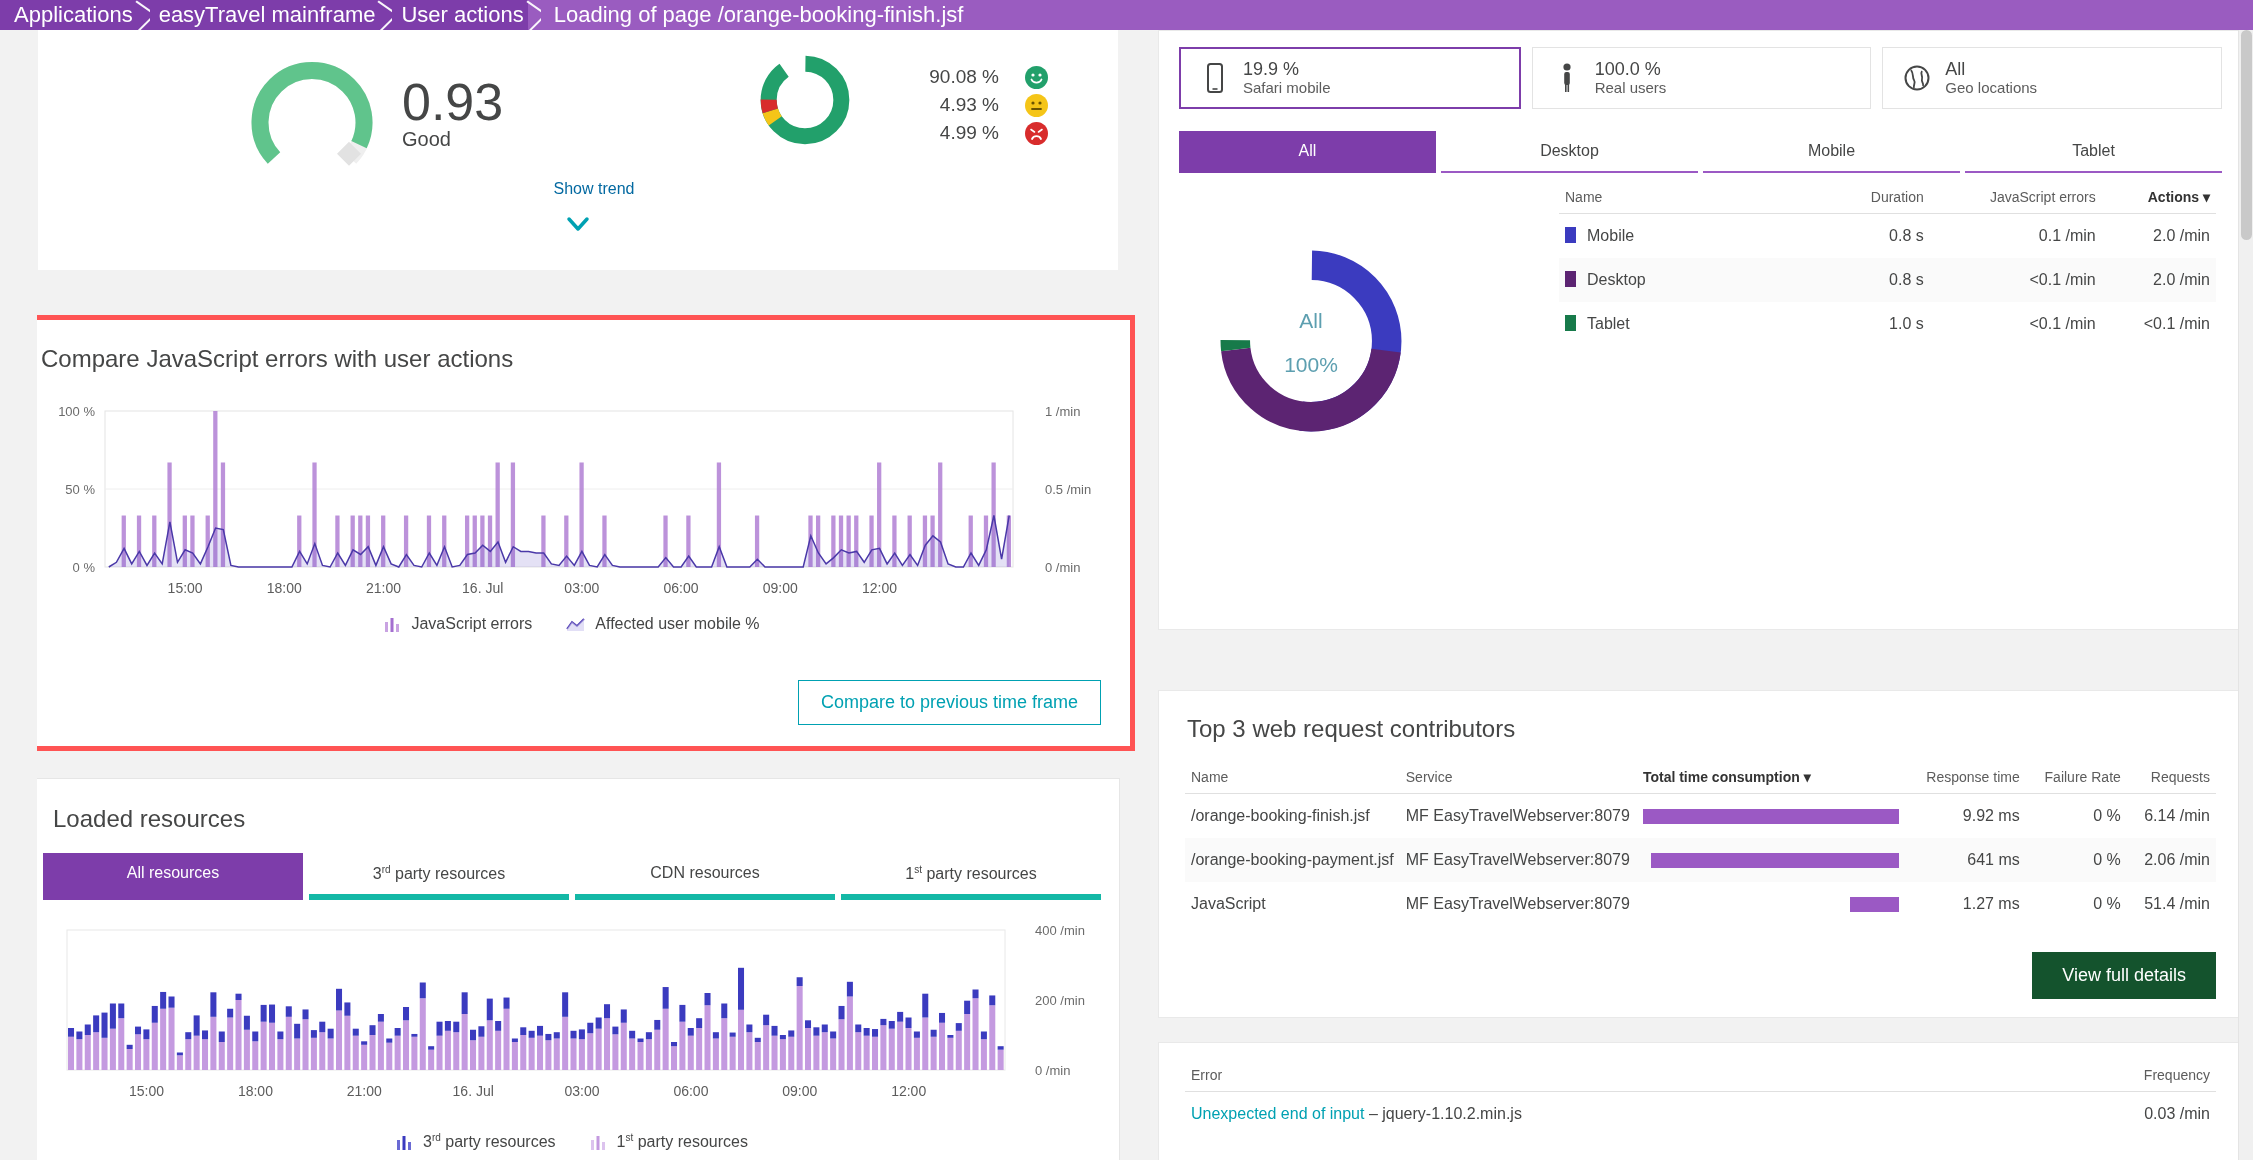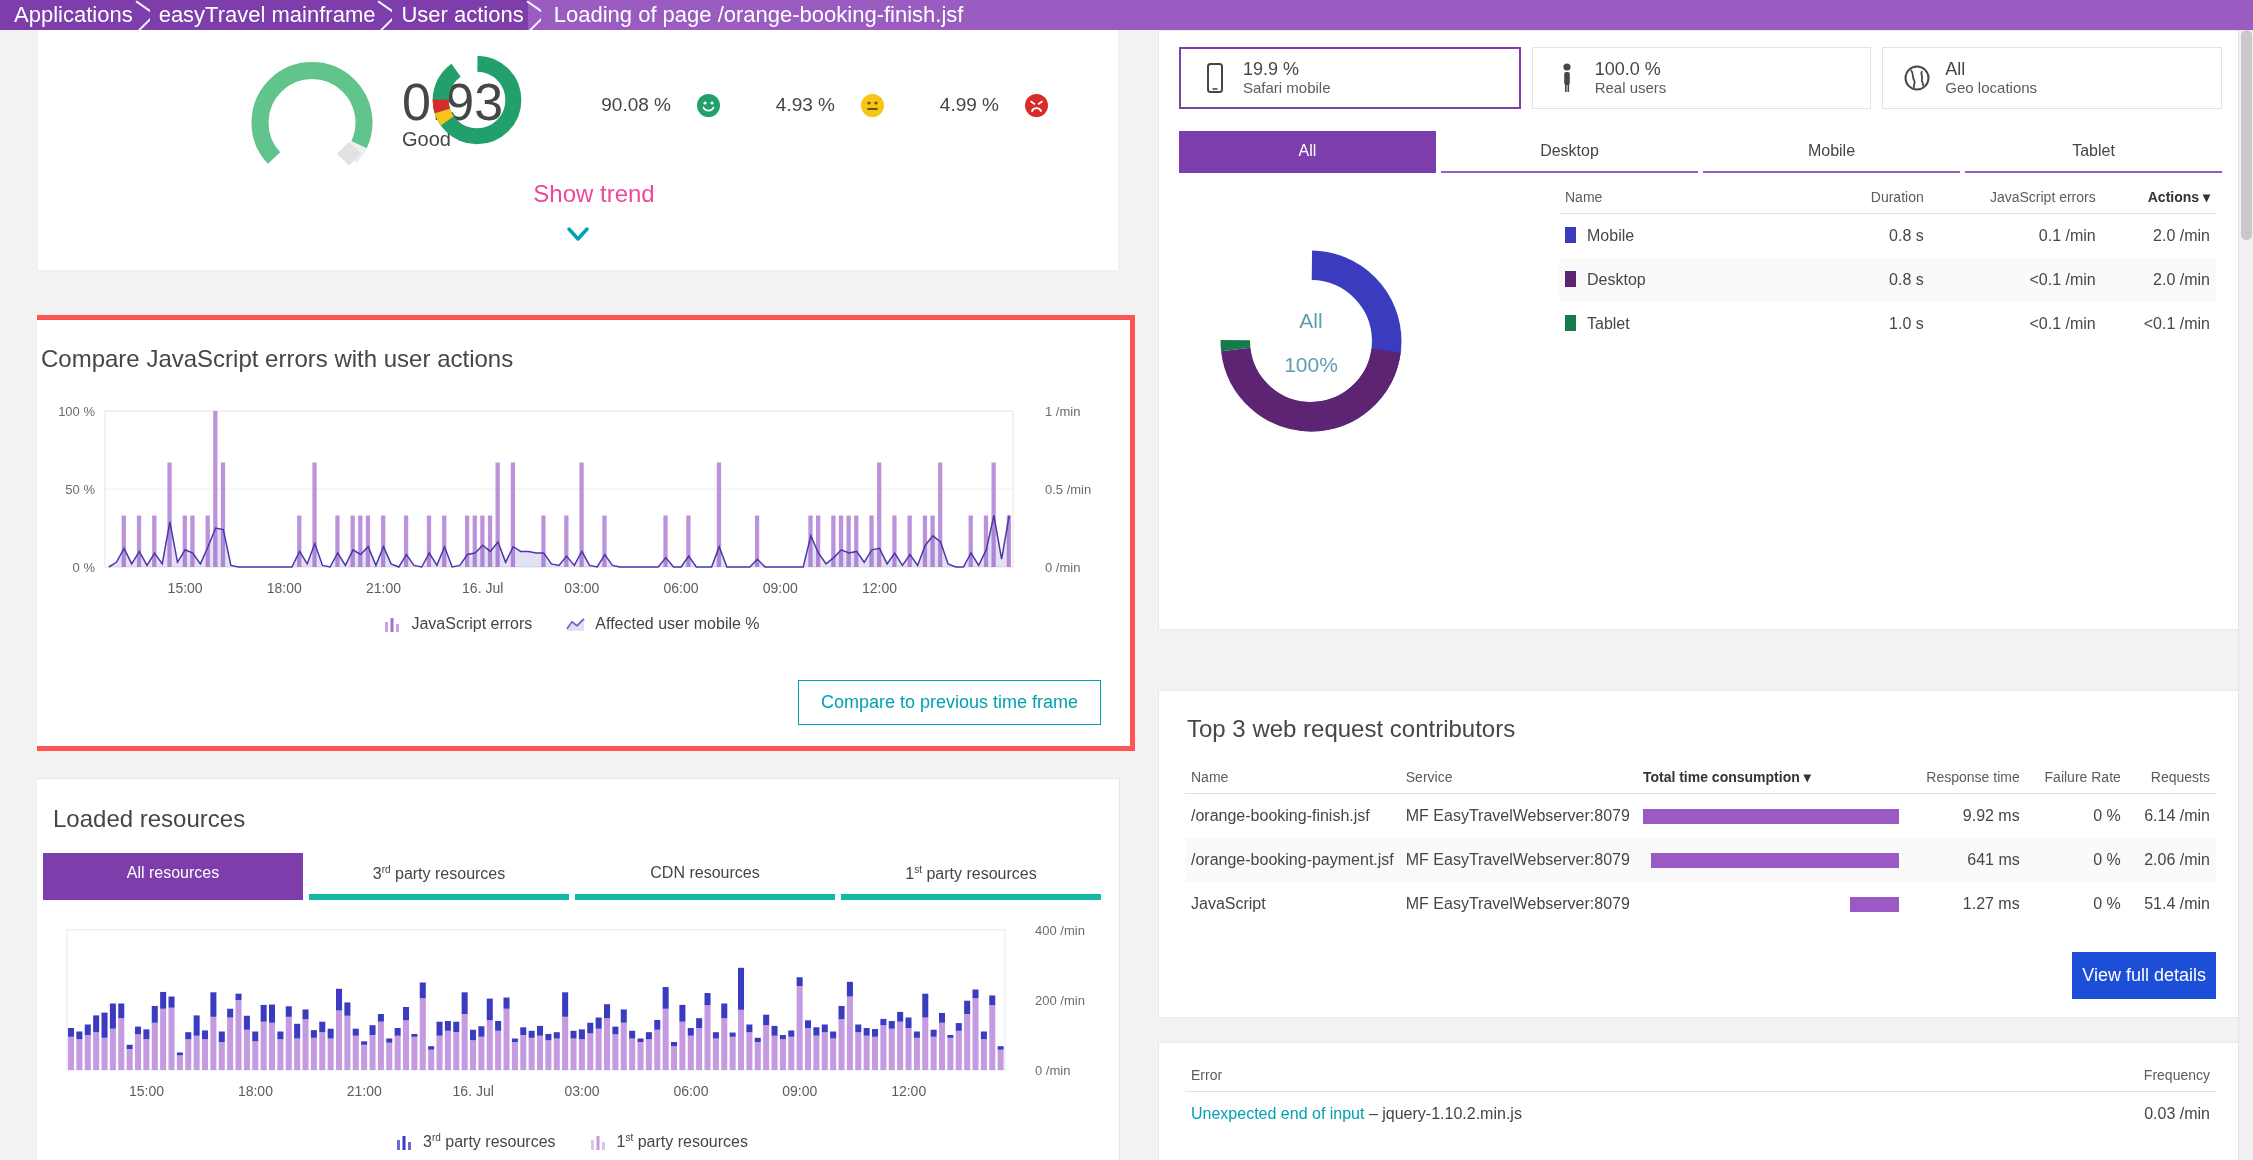--- a/index.html
+++ b/index.html
@@ -47,29 +47,29 @@
   }
   .apdex-wrap { display: flex; align-items: flex-start; padding-top: 18px; }
   .gauge { position: relative; width: 128px; height: 128px; margin-left: 210px; }
   .gauge svg { display:block; }
   .apdex-num { font-size: 52px; color: #454646; line-height: 1; margin-top: 28px; }
   .apdex-label { font-size: 20px; color: #454646; }
   .apdex-texts { margin-left: 26px; }
 
   .satis { position: absolute; right: 70px; top: 22px; display: flex; align-items: center; }
   .satis .donut { margin-right: 36px; }
-  .satis-rows { display: flex; flex-direction: row; gap: 5px; padding-top: 6px; }
+  .satis-rows { display: flex; flex-direction: column; gap: 5px; padding-top: 6px; }
   .satis-row { display: flex; align-items: center; }
   .satis-pct { font-size: 19px; width: 110px; text-align: right; color: #454646; }
   .face { width: 23px; height: 23px; border-radius: 50%; margin-left: 26px; }
 
   .show-trend {
     position: absolute; left: 0; right: 0; top: 150px; text-align: center;
   }
-  .show-trend .st-text { color: #ec4899; font-size: 24px; cursor: pointer; margin-left: 32px; }
+  .show-trend .st-text { color: #0369a1; font-size: 16px; cursor: pointer; margin-left: 32px; }
   .chev { display:block; margin: 12px auto 0; width: 28px; height: 28px; }
 
   
   #js-card {
     position: absolute; left: 12px; top: 288px; width: 1120px; height: 430px;
     background: #fff; border: 1px solid #ddd;
     outline: 5px solid #ff5454; outline-offset: -2px;
     box-shadow: 0 0 0 1px #fff inset;
   }
   .card-title { font-size: 24px; color: #454646; font-weight: normal; }
@@ -79,22 +79,22 @@
 
   .legend { display: flex; justify-content: center; gap: 34px; margin-top: 16px; font-size: 16px; color:#454646; }
   .legend-item { display: flex; align-items: center; gap: 9px; }
 
   .btn-outline {
     border: 1px solid #00a1b2; color: #00a1b2; background: #fff;
     font-size: 18px; padding: 11px 22px; cursor: pointer;
     font-family: inherit;
   }
   .btn-solid {
-    background: #1d4ed8; color: #fff; border: none; font-size: 18px;
-    padding: 13px 10px; cursor: pointer; font-family: inherit;
+    background: #14532d; color: #fff; border: none; font-size: 18px;
+    padding: 13px 30px; cursor: pointer; font-family: inherit;
   }
 
   
   #res-card {
     position: absolute; left: 24px; top: 748px; width: 1096px; bottom: -60px;
     background: #fff; border: 1px solid #e6e6e6;
   }
   #res-card .card-title { padding: 26px 0 0 28px; }
 
   .tabs { display: flex; margin: 20px 18px 0 18px; }

